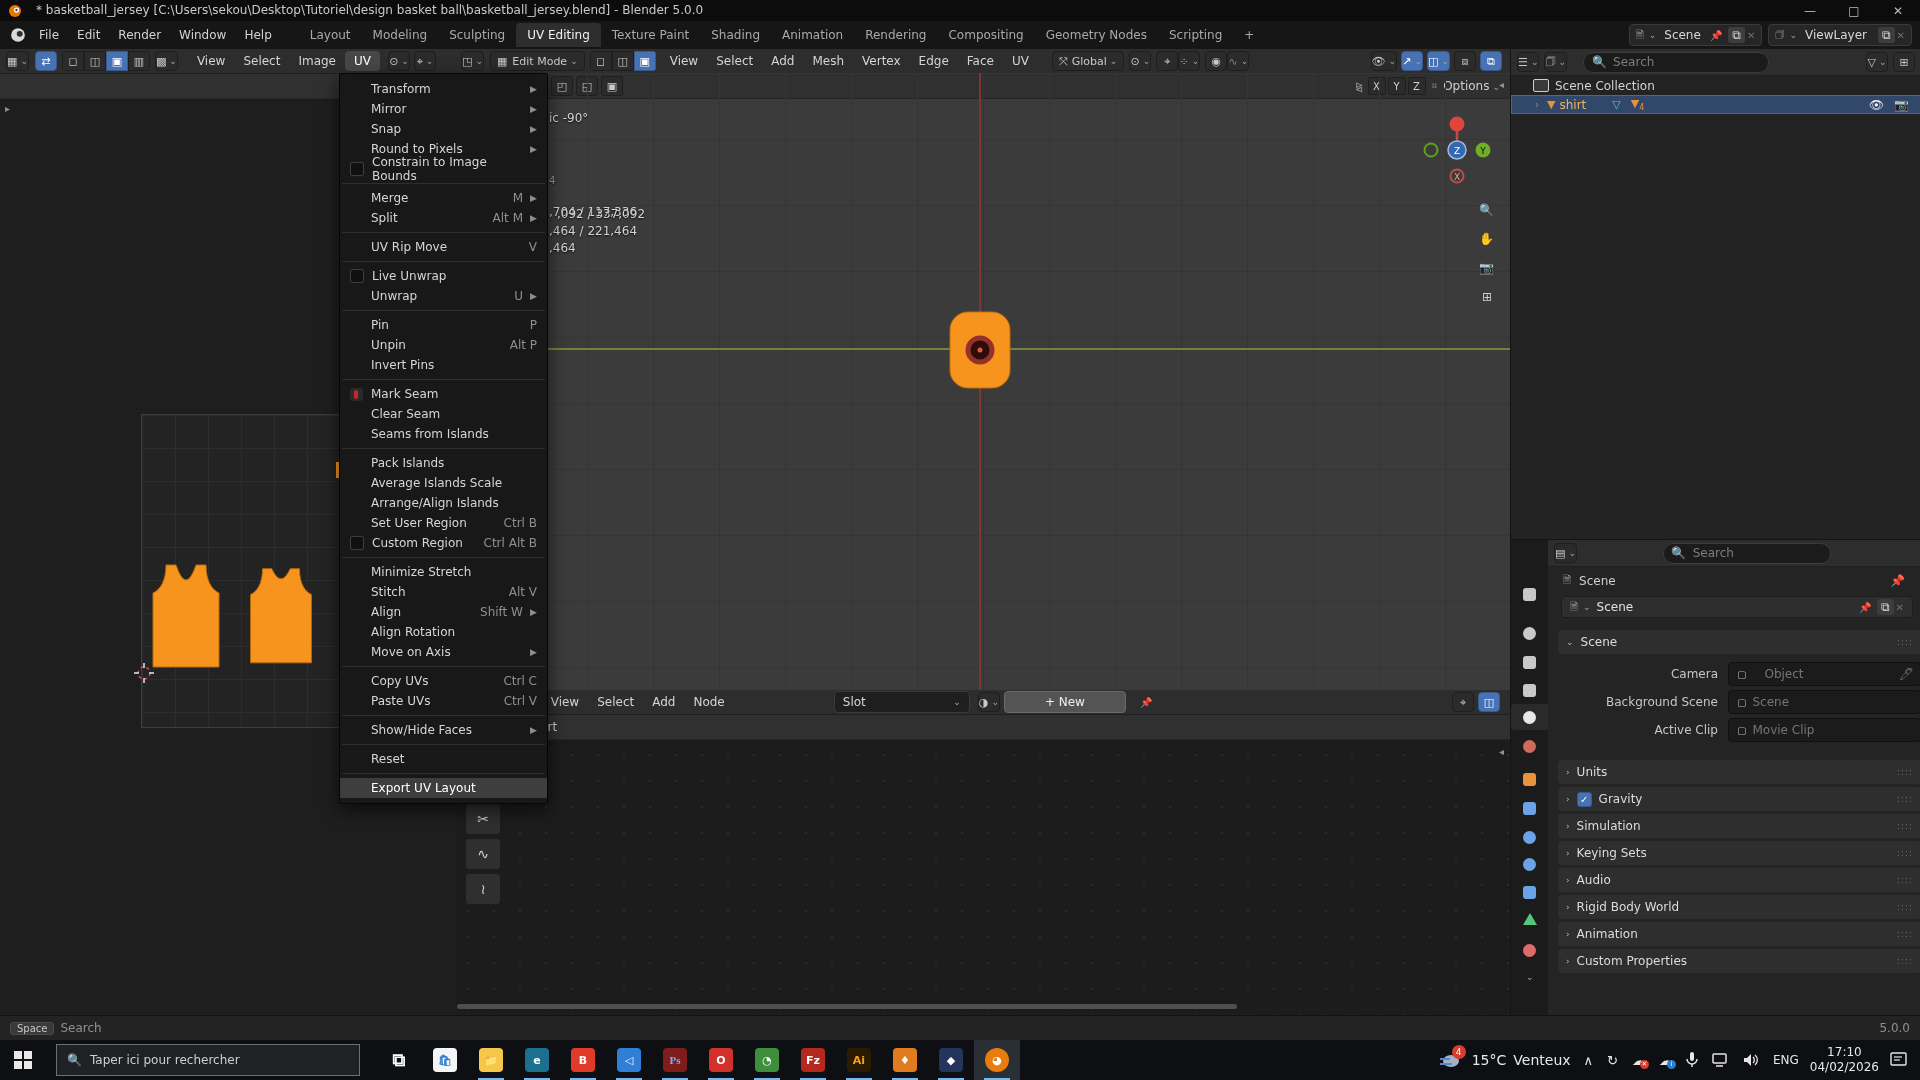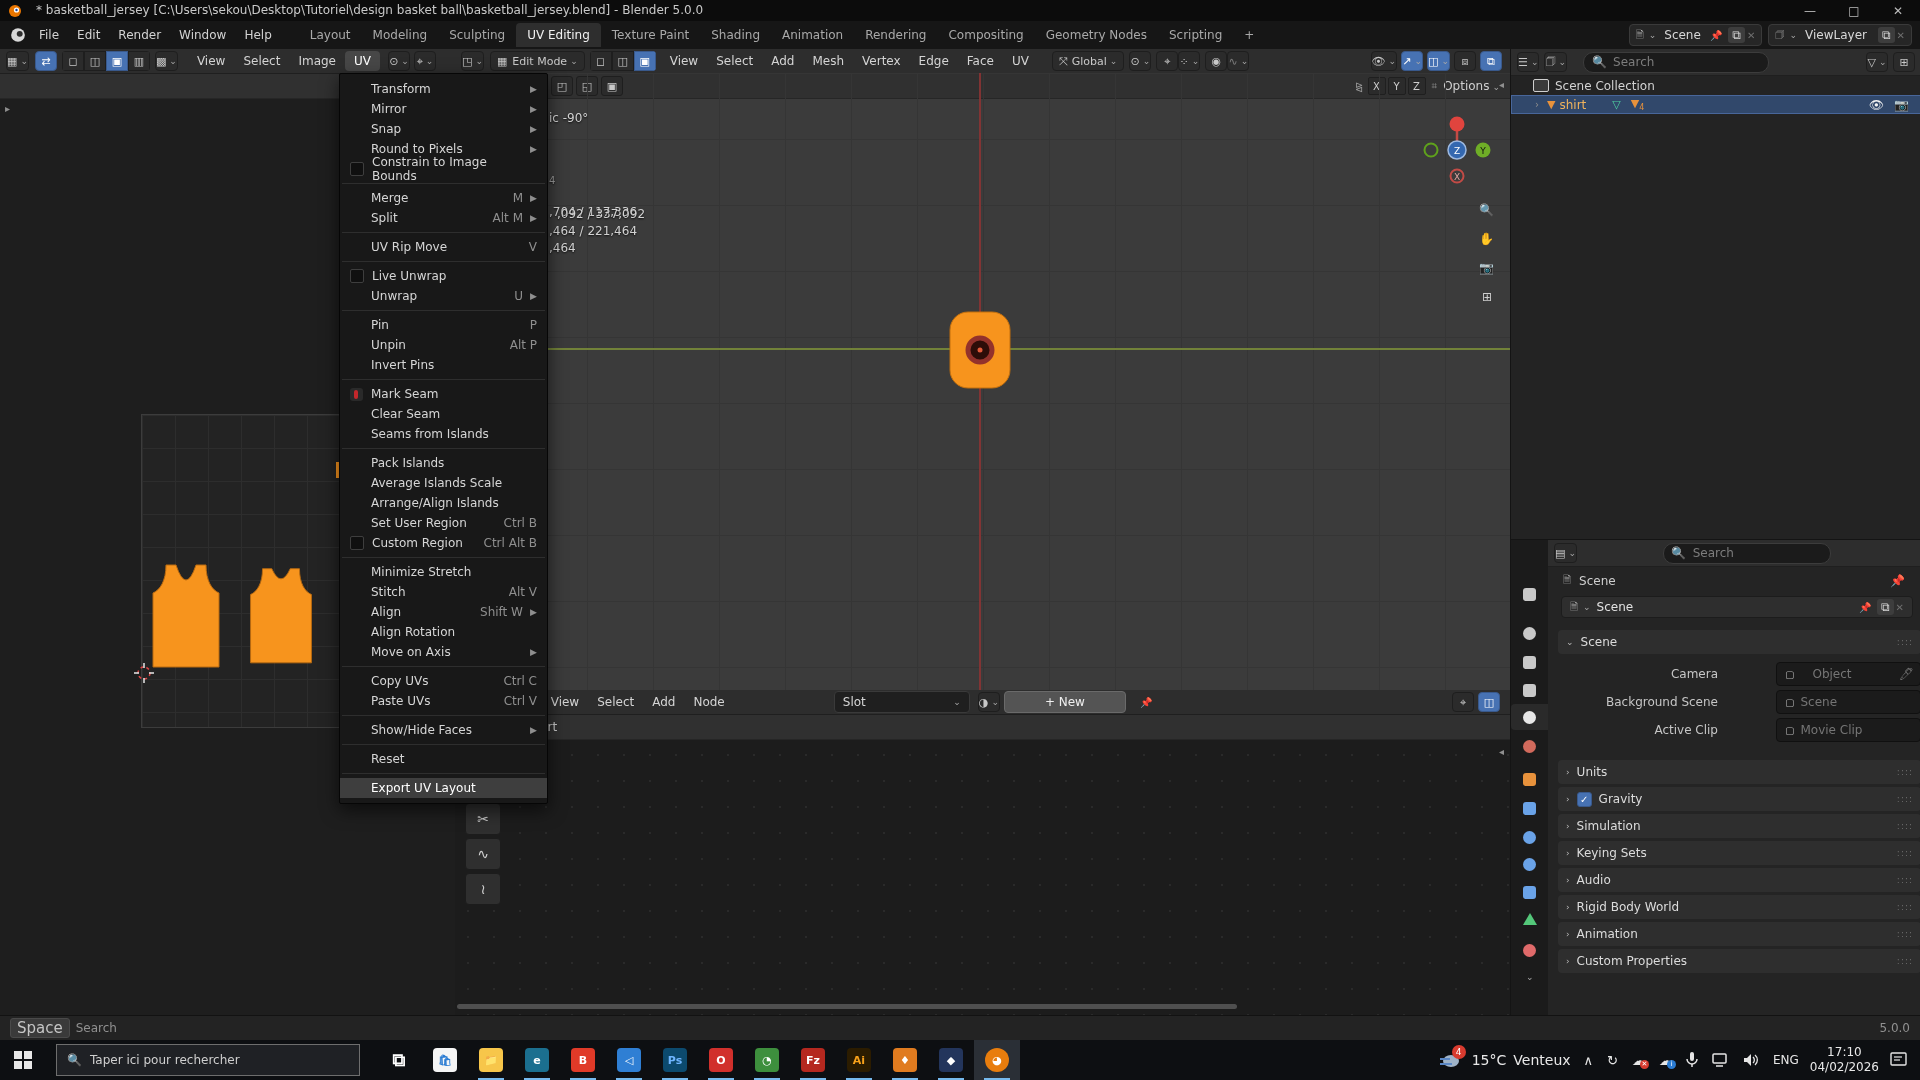--- a/index.html
+++ b/index.html
@@ -81,29 +81,29 @@
   .ol-row.sel{background:#31486b;box-shadow:inset 0 0 0 1px #48669a;color:#f5f5f5;}
   .tri{font-size:11px;margin-right:4px;}
   #properties{left:1510px;top:539px;width:410px;height:476px;background:#242424;border-left:1px solid #141414;border-top:1px solid #141414;}
   #prop-tabs{position:absolute;left:0;top:0;width:37px;height:476px;background:#1b1b1b;}
   .pt{position:absolute;left:0;width:37px;height:26px;display:flex;align-items:center;justify-content:center;}
   .pt.active{background:#2a2a2a;border-radius:4px 0 0 4px;}
   .pt-ic{width:13px;height:13px;display:block;}
   .panelbar{position:absolute;left:47px;width:363px;height:24px;background:#2e2e2e;border-radius:4px;display:flex;align-items:center;padding:0 8px;box-sizing:border-box;color:#dcdcdc;}
   .panelbar .grip{margin-left:auto;color:#6a6a6a;font-size:9px;letter-spacing:1px;}
   .exp{color:#b9b9b9;font-size:9px;margin-right:7px;}
-  .prop-row{position:absolute;display:flex;align-items:center;gap:48px;}
+  .prop-row{position:absolute;display:flex;align-items:center;}
   .prop-label{width:160px;text-align:right;color:#c6c6c6;padding-right:10px;flex:0 0 auto;}
   .prop-field{flex:1;display:flex;align-items:center;background:#1b1b1b;border:1px solid #101010;border-radius:4px;height:22px;padding:0 6px;color:#757575;}
   .cbx{width:13px;height:13px;border-radius:3px;background:#101010;border:1px solid #3e3e3e;}
   .cbx.on{background:#4772b3;border-color:#39598c;color:#fff;font-size:10px;display:flex;align-items:center;justify-content:center;}
 
   
   #statusbar{left:0;top:1015px;width:1920px;height:25px;background:#232323;border-top:1px solid #121212;display:flex;align-items:center;padding:0 10px;box-sizing:border-box;color:#909090;}
-  .keycap{background:#3a3a3a;border:1px solid #4a4a4a;border-radius:3px;padding:0 6px;font-size:15px;color:#c5c5c5;margin-right:6px;}
+  .keycap{background:#3a3a3a;border:1px solid #4a4a4a;border-radius:3px;padding:0 6px;font-size:10px;color:#c5c5c5;margin-right:6px;}
 
   
   #taskbar{left:0;top:1040px;width:1920px;height:40px;background:#0d0f12;display:flex;align-items:center;color:#e8e8e8;}
   #tb-search{display:flex;align-items:center;width:282px;height:30px;background:#1f2125;border:1px solid #6e6e6e;margin-left:10px;padding:0 10px;color:#cfcfcf;}
   .tb-app{width:46px;height:40px;display:flex;align-items:center;justify-content:center;position:relative;}
   .tb-app .ind{position:absolute;bottom:0;left:10px;right:10px;height:2px;background:#76b9ed;}
   .tb-app.active{background:#2a2f36;}
   .tray{display:flex;align-items:center;margin-left:auto;}
   .tray-ic{margin:0 7px;color:#e6e6e6;font-size:13px;}
   #clock{text-align:center;line-height:1.25;font-size:12px;margin:0 4px;}
@@ -728,21 +728,21 @@
         </div>
         <div class="tb-app">
           <span class="appglyph" style="background: rgb(224, 58, 40);">B</span>
           <span class="ind"></span>
         </div>
         <div class="tb-app">
           <span class="appglyph" style="background: rgb(47, 127, 212);">◁</span>
           <span class="ind"></span>
         </div>
         <div class="tb-app">
-          <span class="appglyph" style="background: #0c4a6e; color: rgb(111, 181, 255);">Ps</span>
+          <span class="appglyph" style="background: #7f1d1d; color: rgb(111, 181, 255); font-family: Liberation Serif, serif;">Ps</span>
           <span class="ind"></span>
         </div>
         <div class="tb-app">
           <span class="appglyph" style="background: rgb(209, 48, 44);">O</span>
           <span class="ind"></span>
         </div>
         <div class="tb-app">
           <span class="appglyph" style="background: rgb(61, 143, 61);">◔</span>
           <span class="ind"></span>
         </div>

